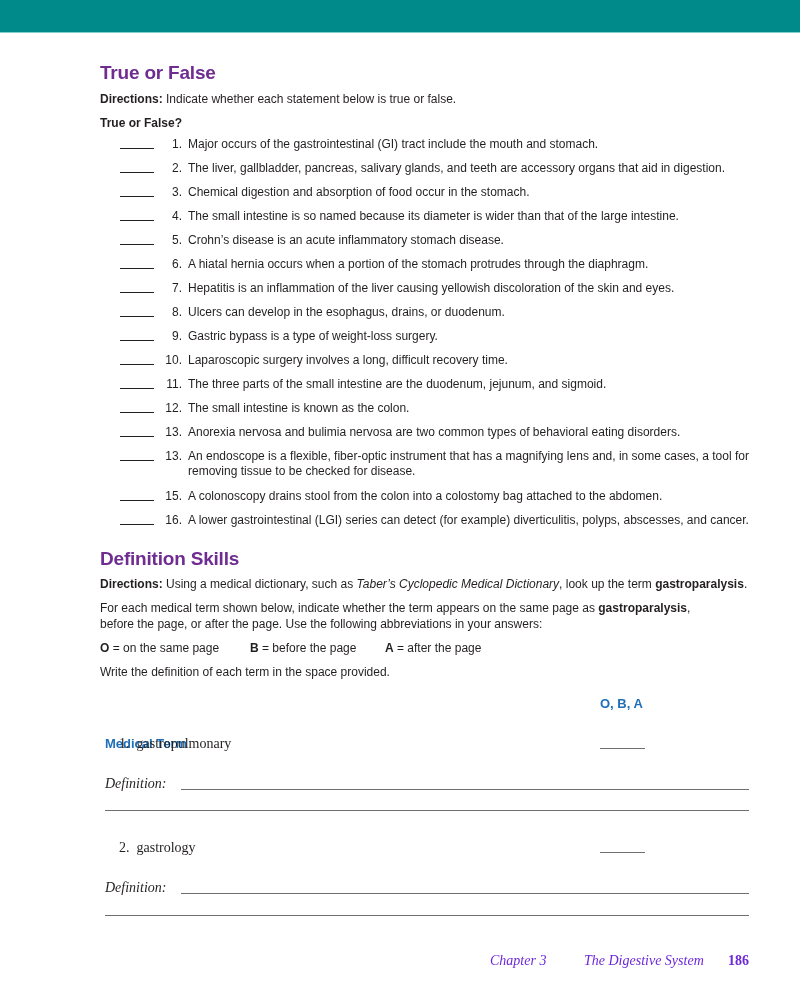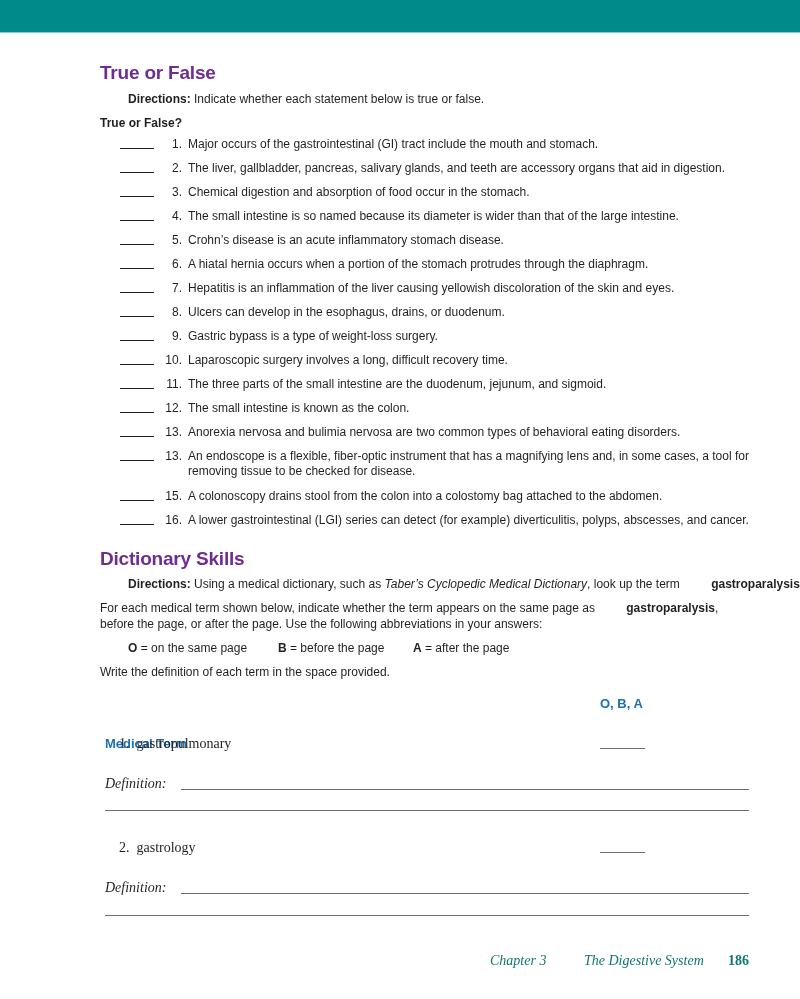--- a/index.html
+++ b/index.html
@@ -1,30 +1,30 @@
 <!DOCTYPE html>
 <html><head>
 <meta charset="utf-8">
 <style>
   html, body { margin:0; padding:0; background:#ffffff; }
   body { width:800px; height:999px; position:relative; overflow:hidden; font-family:"Liberation Sans", sans-serif; color:#231f20; }
   .topbar { position:absolute; left:0; top:0; width:800px; height:32px; background:#008b8a; border-bottom:1px solid #7fd0cf; }
   .h2 { position:absolute; left:100px; font-family:"Liberation Sans", sans-serif; font-weight:bold; font-size:19px; color:#6f2c91; letter-spacing:-0.2px; }
   .p { position:absolute; left:100px; font-size:12px; line-height:14px; color:#231f20; white-space:nowrap; }
-  .p b { font-weight:bold;margin-left:28px; }
+  .p b { font-weight:bold; }
   .tf-row { position:absolute; left:120px; font-size:12px; line-height:15px; color:#231f20; }
   .tf-blank { position:absolute; left:0; top:11px; width:34px; border-bottom:1px solid #231f20; }
   .tf-num { position:absolute; left:36px; width:26px; text-align:right; white-space:nowrap; }
   .tf-text { position:absolute; left:68px; width:570px; }
   .colhead { position:absolute; font-weight:bold; font-size:13px; color:#1e6fb8; }
   .term { position:absolute; left:119px; font-family:"Liberation Serif", serif; font-size:14px; color:#231f20; }
   .ans-line { position:absolute; left:600px; width:45px; border-bottom:1px solid #6d6e71; }
   .def-label { position:absolute; left:105px; font-family:"Liberation Serif", serif; font-style:italic; font-size:14px; color:#231f20; }
   .def-line { position:absolute; border-bottom:1px solid #6d6e71; }
-  .footer { position:absolute; top:953px; font-family:"Liberation Serif", serif; font-size:14px; color:#0f766e; }
+  .footer { position:absolute; top:953px; font-family:"Liberation Serif", serif; font-size:14px; color:#6d28d9; }
 </style>
 </head>
 <body>
 
 <div class="topbar"></div>
 
 <div class="h2" style="top:62px;">True or False</div>
 <div class="p" style="top:92px;"><b>Directions:</b><span> Indicate whether each statement below is true or false.</span></div>
 <div class="p" style="top:116px;font-weight:bold;">True or False?</div>
 
@@ -104,21 +104,21 @@
       <span class="tf-num">15.</span>
       <span class="tf-text">A colonoscopy drains stool from the colon into a colostomy bag attached to the abdomen.</span>
     </div>
     <div class="tf-row" style="top: 513px;">
       <div class="tf-blank"></div>
       <span class="tf-num">16.</span>
       <span class="tf-text">A lower gastrointestinal (LGI) series can detect (for example) diverticulitis, polyps, abscesses, and cancer.</span>
     </div>
   </div>
 
-<div class="h2" style="top:548px;">Dictionary Skills</div>
+<div class="h2" style="top:548px;">Definition Skills</div>
 <div class="p" style="top:577px;"><b>Directions:</b><span> Using a medical dictionary, such as </span><i>Taber’s Cyclopedic Medical Dictionary</i><span>, look up the term </span><b>gastroparalysis</b><span>.</span></div>
 <div class="p" style="top:601px;text-align:center;"><span>For each medical term shown below, indicate whether the term appears on the same page as </span><b>gastroparalysis</b><span>,</span></div>
 <div class="p" style="top:617px;">before the page, or after the page. Use the following abbreviations in your answers:</div>
 <div class="p" style="top:641px;">
   <span style="display:inline-block;width:150px;"><b>O</b><span> = on the same page</span></span><span style="display:inline-block;width:135px;"><b>B</b><span> = before the page</span></span><span><b>A</b><span> = after the page</span></span>
 </div>
 <div class="p" style="top:665px;">Write the definition of each term in the space provided.</div>
 
 <div class="colhead" style="left:105px;top:736px;">Medical Term</div>
 <div class="colhead" style="left:600px;top:696px;">O, B, A</div>

